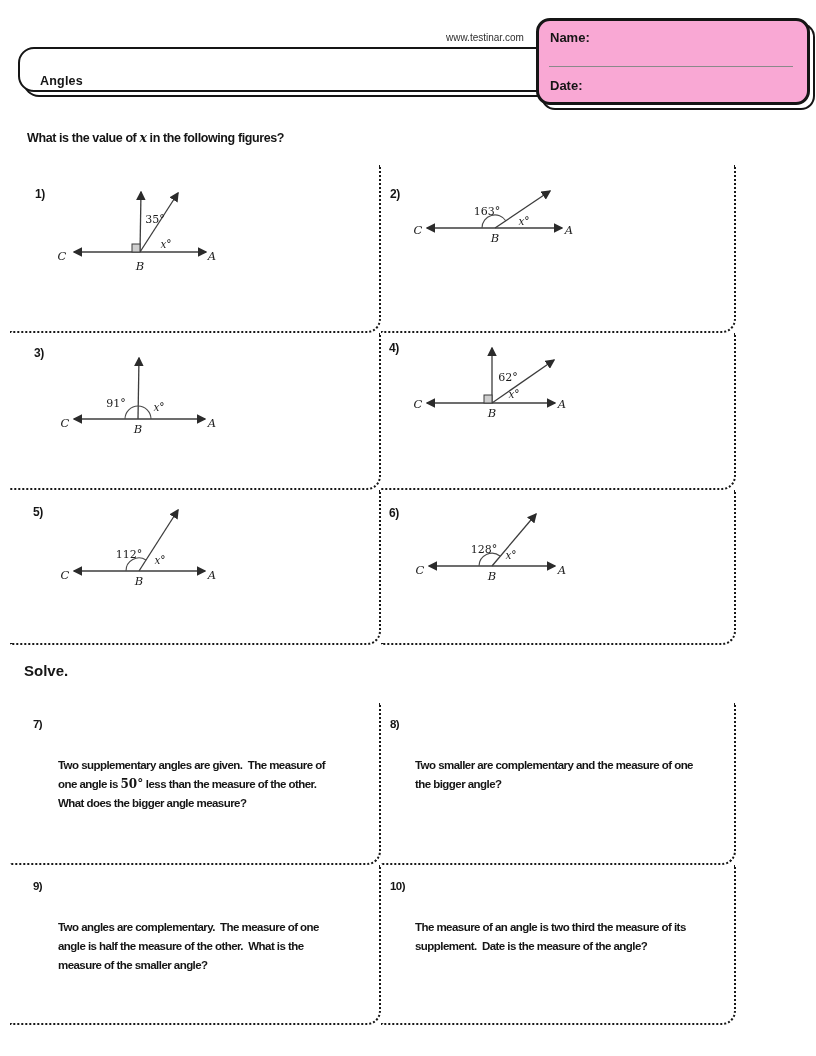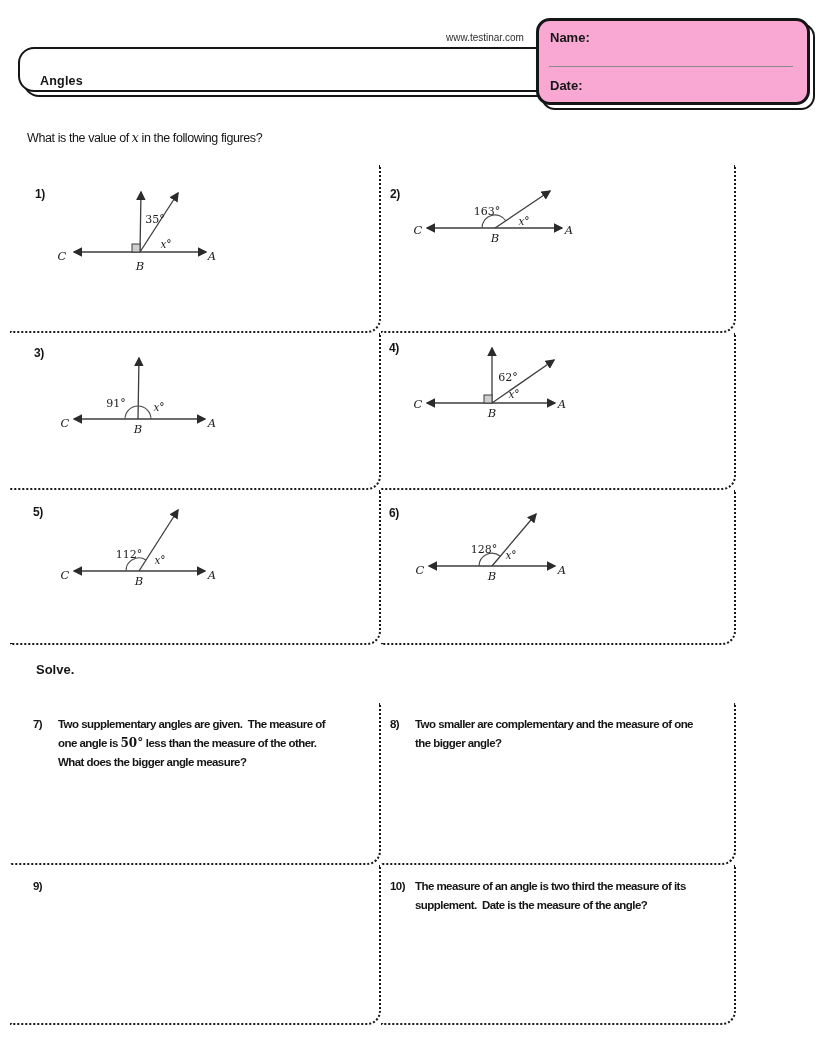--- a/index.html
+++ b/index.html
@@ -13,24 +13,24 @@
   .title-text { position: absolute; left: 20px; top: 25px; font-size: 12.5px; font-weight: bold; letter-spacing: .2px; }
   .site-url { position: absolute; left: 446px; top: 32px; font-size: 10px; color: #2e2e2e; z-index: 4; }
   .name-box { position: absolute; left: 536px; top: 18px; width: 274px; height: 87px;
     background: #f9a8d4; border: 3px solid #151515; border-radius: 14px;
     box-shadow: 5px 5px 0 -2px #ffffff, 5px 5px 0 0 #151515; z-index: 3; }
   .name-label { position: absolute; left: 11px; top: 9px; font-size: 13px; font-weight: bold; }
   .write-line { position: absolute; left: 10px; right: 14px; top: 45px; border-bottom: 1.5px solid #8a8a8a; }
   .date-label { position: absolute; left: 11px; top: 57px; font-size: 13px; font-weight: bold; }
 
   
-  .q-heading { position: absolute; left: 27px; top: 130px; font-size: 12.5px; font-weight: normal; letter-spacing: -0.4px; }
+  .q-heading { position: absolute; left: 27px; top: 130px; font-size: 12.5px; font-weight: bold; letter-spacing: -0.4px; }
   .q-heading span { white-space: pre; }
   .math-x { font-family: "DejaVu Serif", serif; font-style: italic; }
-  .solve-heading { position: absolute; left: 36px; top: 662px; font-size: 13px; font-weight: bold; }
+  .solve-heading { position: absolute; left: 24px; top: 662px; font-size: 15px; font-weight: bold; }
 
   
   .fig-grid { position: absolute; left: 10px; top: 165px; width: 726px;
     display: grid; grid-template-columns: 371px 355px; grid-template-rows: 168px 157px 155px; }
   .solve-grid { position: absolute; left: 10px; top: 703px; width: 726px;
     display: grid; grid-template-columns: 371px 355px; grid-template-rows: 162px 160px; }
   .cell { position: relative; border-right: 2px dotted #171717; border-bottom: 2px dotted #171717;
     border-bottom-right-radius: 14px; }
 
   .fig-num { position: absolute; font-size: 12px; font-weight: bold; letter-spacing: -0.3px; }
@@ -40,21 +40,21 @@
   .sq  { fill: #cfcfcf; stroke: #3c3c3c; stroke-width: 1; }
   text.val { font-family: "DejaVu Serif", serif; font-size: 11px; fill: #1b1b1b; text-anchor: middle; }
   text.pt  { font-family: "DejaVu Serif", serif; font-size: 11.5px; font-style: italic; fill: #1b1b1b; text-anchor: middle; }
   text.xv  { font-family: "DejaVu Serif", serif; font-size: 10.5px; font-style: italic; fill: #1b1b1b; text-anchor: middle; }
 
   
   .p-row { display: flex; padding-top: 12px; }
   .pcol0 .p-row { padding-left: 23px; }
   .pcol1 .p-row { padding-left: 9px; }
   .p-num { flex: none; width: 25px; font-size: 11.5px; font-weight: bold; letter-spacing: -0.55px; line-height: 19px; }
-  .p-text { flex: 1; padding-right: 8px; font-size: 11.5px; font-weight: bold; letter-spacing: -0.55px; line-height: 19px; }
+  .p-text { flex: 1; padding-right: 8px; font-size: 11.5px; font-weight: bold; letter-spacing: -0.55px; line-height: 19px; margin-top: 41px; }
   .p-line span { white-space: pre; }
   .math-num { font-family: "DejaVu Serif", serif; font-weight: bold; font-size: 12px; letter-spacing: 0; text-align: right; }
 </style>
 </head>
 <body>
 
 <div class="site-url">www.testinar.com</div>
 
 <div class="title-box">
   <div class="title-text">Angles</div>
@@ -216,20 +216,25 @@
       <div class="p-text">
           <div class="p-line"><span>Two smaller are complementary and the measure of one</span></div>
           <div class="p-line"><span>the bigger angle?</span></div>
         </div>
     </div>
   </div>
 
   <div class="cell pcol0">
     <div class="p-row">
       <div class="p-num">9)</div>
+      <div class="p-text">
+          <div class="p-line"><span>Two angles are complementary.  The measure of one</span></div>
+          <div class="p-line"><span>angle is half the measure of the other.  What is the</span></div>
+          <div class="p-line"><span>measure of the smaller angle?</span></div>
+        </div>
     </div>
   </div>
 
   <div class="cell pcol1">
     <div class="p-row">
       <div class="p-num">10)</div>
       <div class="p-text">
           <div class="p-line"><span>The measure of an angle is two third the measure of its</span></div>
           <div class="p-line"><span>supplement.  Date is the measure of the angle?</span></div>
         </div>

